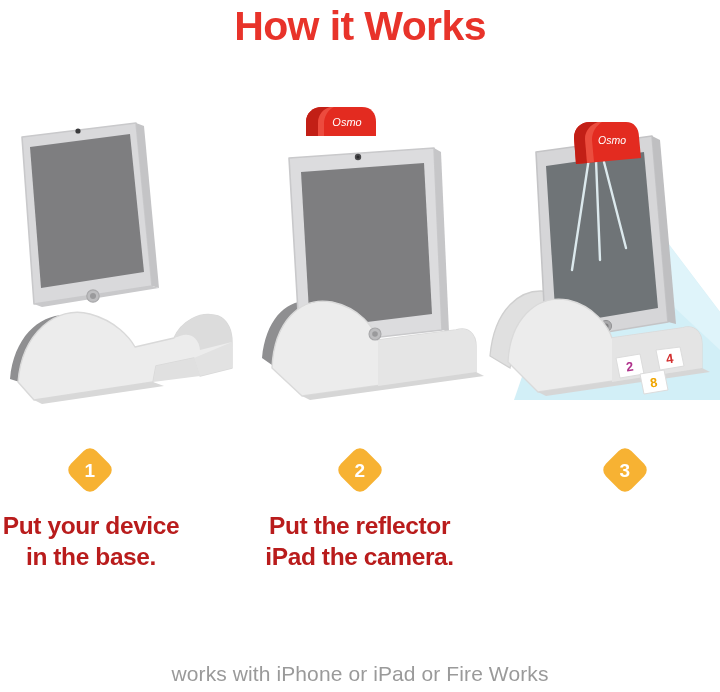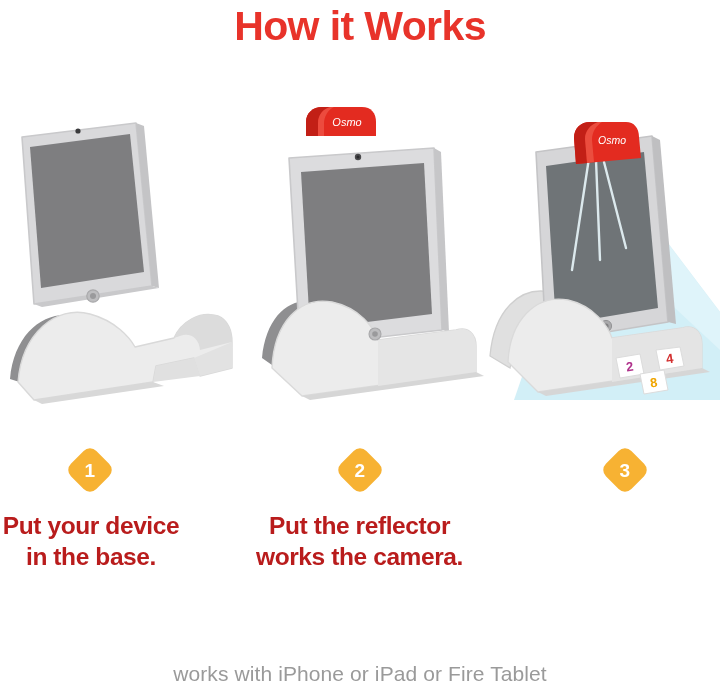--- a/index.html
+++ b/index.html
@@ -255,25 +255,25 @@
       </div>
       <div class="caption">Put your device
 in the base.</div>
     </div>
 
     <div class="step col-2">
       <div class="badge">
         <span class="badge-num">2</span>
       </div>
       <div class="caption">Put the reflector
-works the camera.</div>
+iPad the camera.</div>
     </div>
 
     <div class="step col-3">
       <div class="badge">
         <span class="badge-num">3</span>
       </div>
     </div>
   </div>
 
-  <div class="footer">works with iPhone or iPad or Fire Tablet</div>
+  <div class="footer">works with iPhone or iPad or Fire Works</div>
 
 </div>
 
 </body></html>

